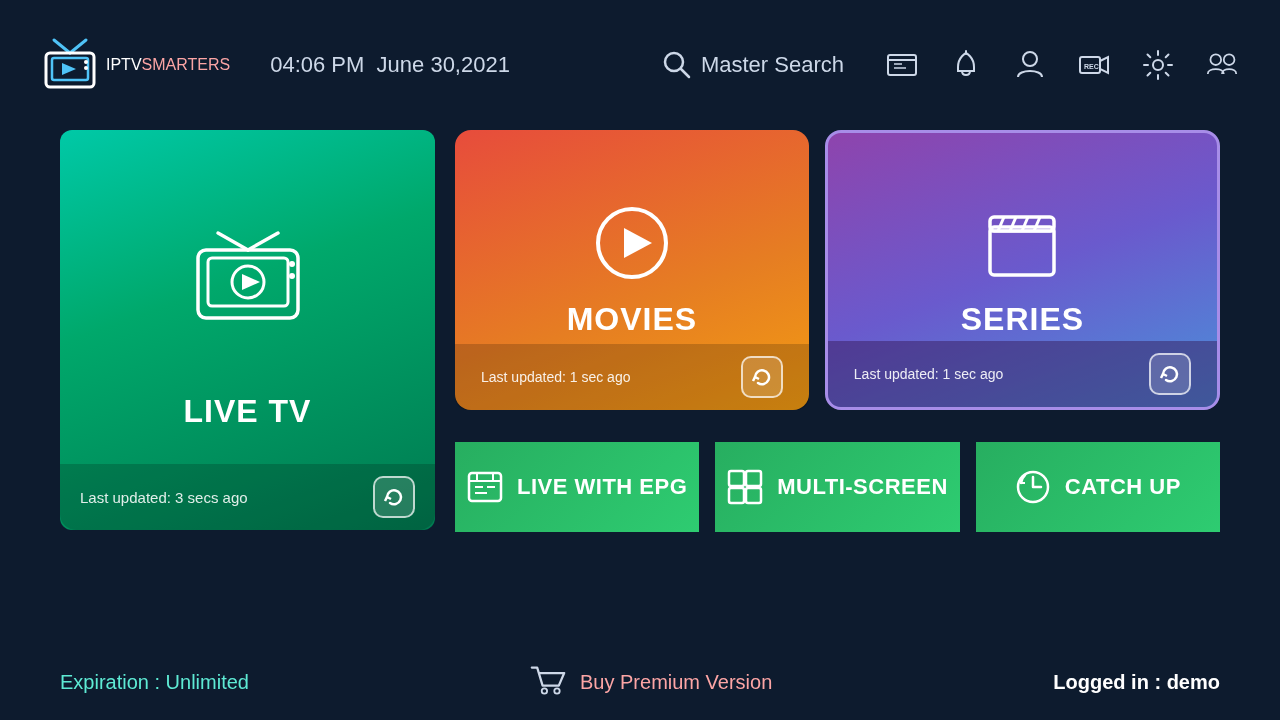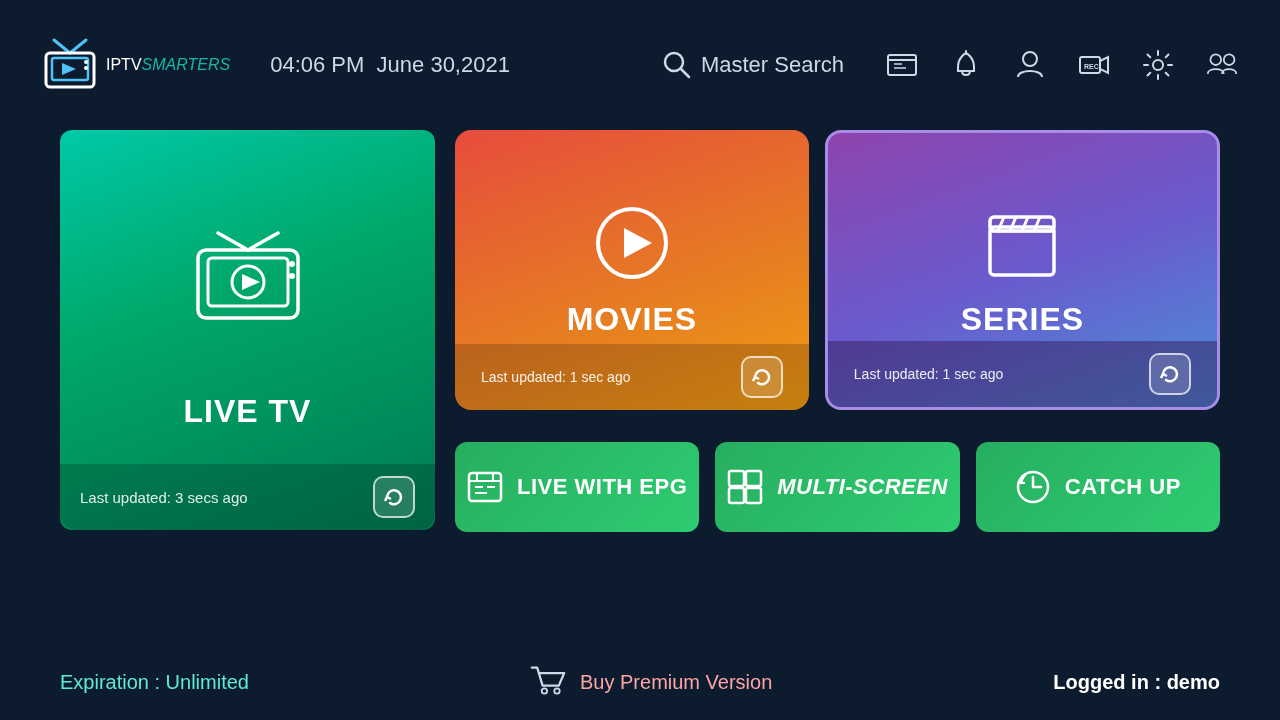--- a/index.html
+++ b/index.html
@@ -31,22 +31,21 @@
     .logo-icon {
       width: 60px;
       height: 60px;
     }
 
     .logo-iptv {
       color: white;
     }
 
     .logo-smarters {
-      color: #14b8a6;
-      font-style: italic;
+      color: #fca5a5;
     }
 
     .datetime {
       margin-left: 40px;
       font-size: 22px;
       color: #cdd8e8;
       white-space: nowrap;
     }
 
     .search-area {
@@ -195,38 +194,37 @@
 
     
     .bottom-buttons {
       display: flex;
       gap: 16px;
       height: 90px;
     }
 
     .btn-card {
       flex: 1;
-      border-radius: 12px;
+      border-radius: 0;
       display: flex;
       align-items: center;
       justify-content: center;
       gap: 14px;
       font-size: 22px;
       font-weight: 700;
       cursor: pointer;
       letter-spacing: 0.5px;
     }
 
     .btn-epg {
       background: linear-gradient(135deg, #27ae60, #2ecc71);
     }
 
     .btn-multiscreen {
       background: linear-gradient(135deg, #27ae60, #2ecc71);
-      font-style: italic;
     }
 
     .btn-catchup {
       background: linear-gradient(135deg, #27ae60, #2ecc71);
     }
 
     
     .refresh-btn {
       width: 42px;
       height: 42px;

